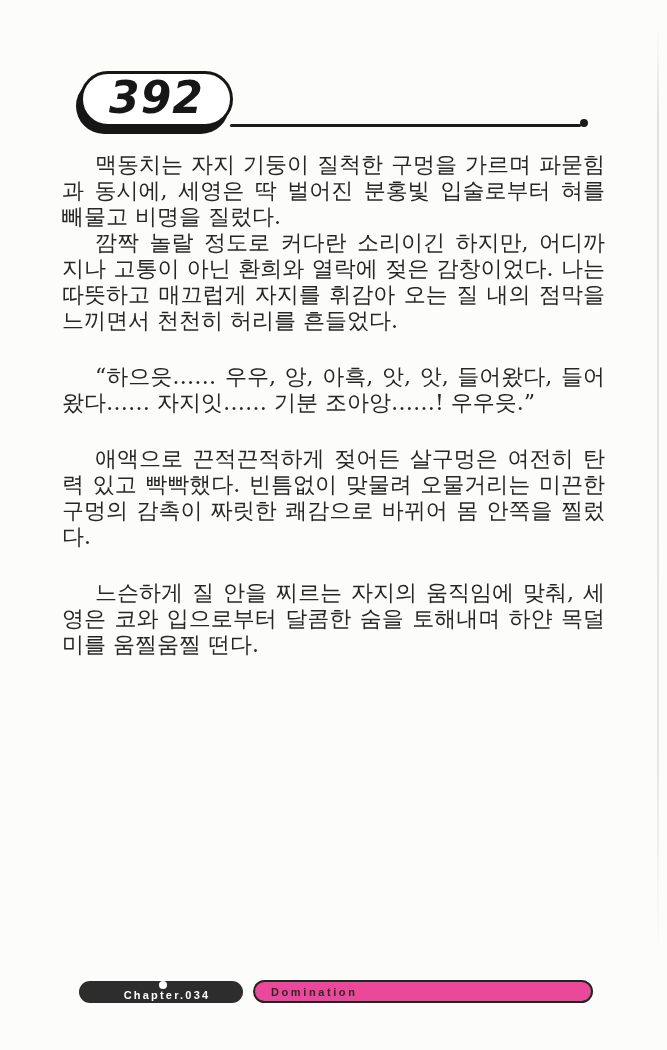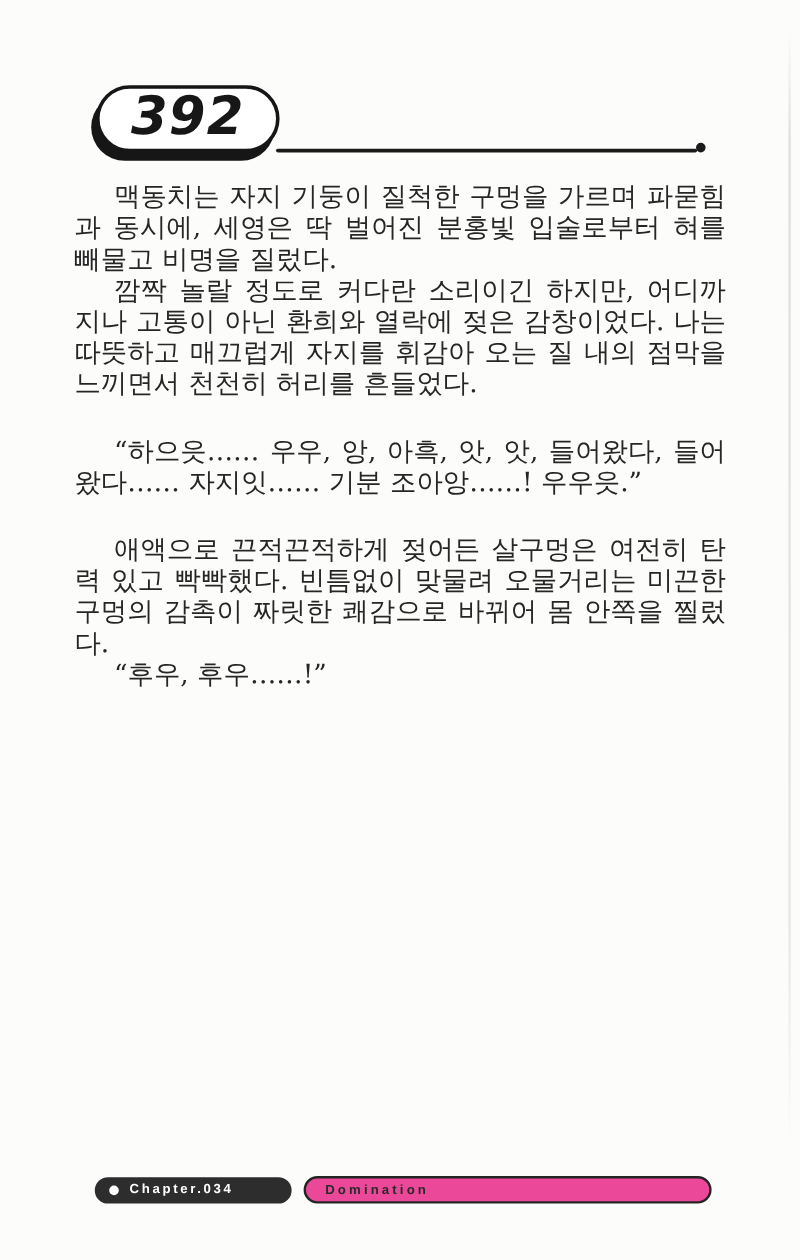--- a/index.html
+++ b/index.html
@@ -66,20 +66,21 @@
 
   
   .footer-chapter {
     position: absolute;
     left: 79px; top: 981px;
     width: 164px; height: 22px;
     background: #2d2d2d;
     border-radius: 11px;
     display: flex; align-items: center;
     padding-left: 12px;
+    flex-direction: column;
   }
   .chapter-bullet {
     width: 8px; height: 8px;
     background: #ffffff;
     border-radius: 50%;
     margin-right: 9px;
     flex: 0 0 auto;
   }
   .chapter-label {
     font-family: "Liberation Sans", "DejaVu Sans", sans-serif;
@@ -125,21 +126,21 @@
   <span class="page-number">392</span>
 </div>
 <div class="header-rule"></div>
 <div class="header-rule-endcap"></div>
 
 <div class="body-text">
   <p>맥동치는 자지 기둥이 질척한 구멍을 가르며 파묻힘과 동시에, 세영은 딱 벌어진 분홍빛 입술로부터 혀를 빼물고 비명을 질렀다.</p>
   <p>깜짝 놀랄 정도로 커다란 소리이긴 하지만, 어디까지나 고통이 아닌 환희와 열락에 젖은 감창이었다. 나는 따뜻하고 매끄럽게 자지를 휘감아 오는 질 내의 점막을 느끼면서 천천히 허리를 흔들었다.</p>
   <p class="block-gap">“하으읏…… 우우, 앙, 아흑, 앗, 앗, 들어왔다, 들어왔다…… 자지잇…… 기분 조아앙……! 우우읏.”</p>
   <p class="block-gap">애액으로 끈적끈적하게 젖어든 살구멍은 여전히 탄력 있고 빡빡했다. 빈틈없이 맞물려 오물거리는 미끈한 구멍의 감촉이 짜릿한 쾌감으로 바뀌어 몸 안쪽을 찔렀다.</p>
-  <p>“후우, 후우……!”</p>
+  <p class="block-gap">느슨하게 질 안을 찌르는 자지의 움직임에 맞춰, 세영은 코와 입으로부터 달콤한 숨을 토해내며 하얀 목덜미를 움찔움찔 떤다.</p>
 </div>
 
 <div class="footer-chapter">
   <span class="chapter-bullet"></span>
   <span class="chapter-label">Chapter.034</span>
 </div>
 <div class="footer-title">
   <span class="title-label">Domination</span>
 </div>
 

